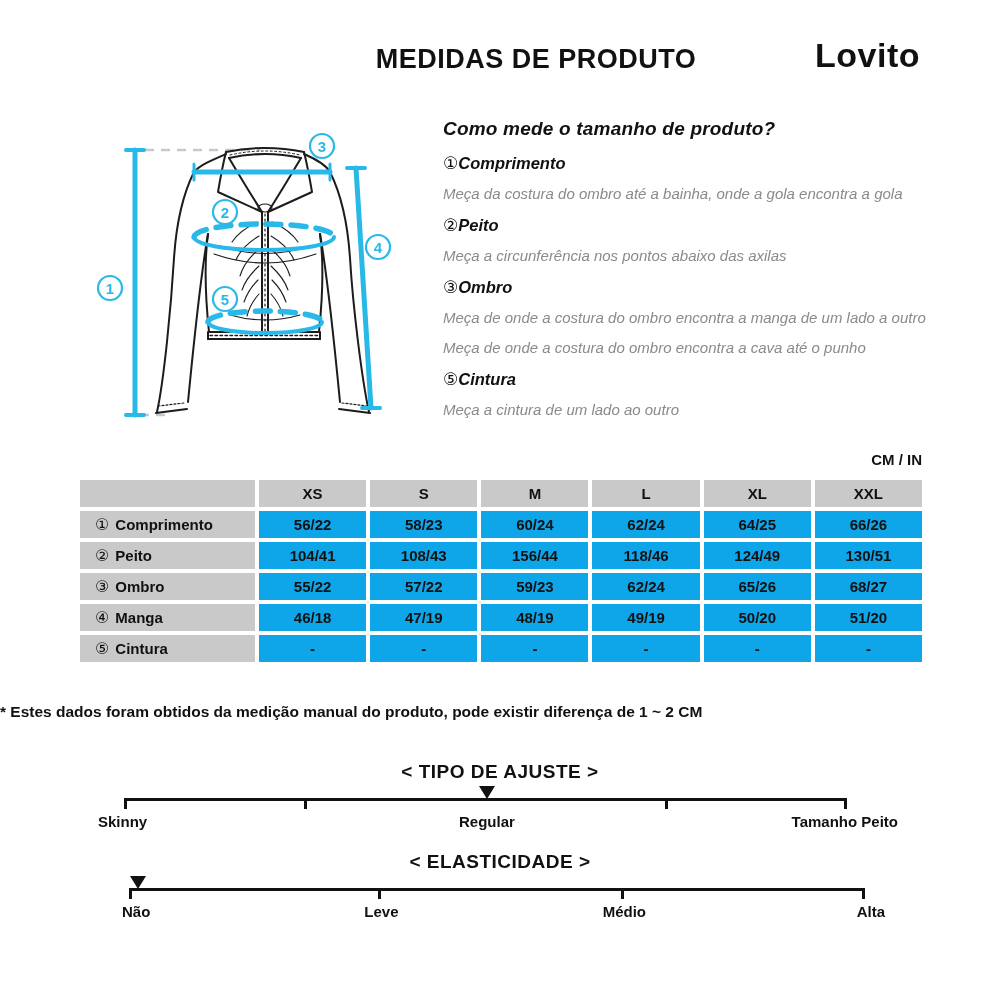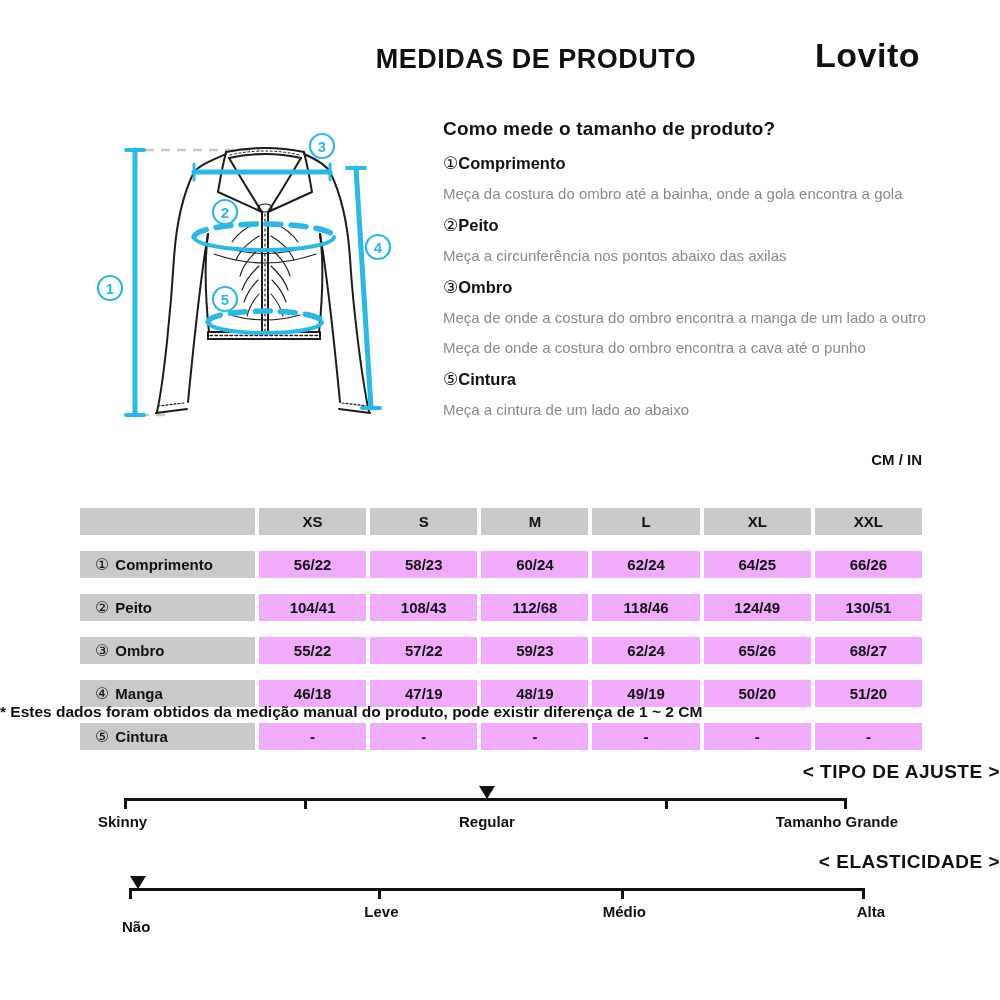--- a/index.html
+++ b/index.html
@@ -4,63 +4,63 @@
 <style>
   html,body{margin:0;padding:0;background:#fff;}
   .page{position:relative;width:1000px;height:1000px;background:#fff;overflow:hidden;
         font-family:"Liberation Sans","DejaVu Sans",sans-serif;color:#111;}
 
   .title{position:absolute;top:44px;left:0;width:1000px;text-align:center;
          font-size:27px;font-weight:bold;letter-spacing:.5px;padding-left:36px;}
   .brand{position:absolute;top:36px;right:80px;font-size:34px;font-weight:bold;letter-spacing:.5px;}
 
   
-  .guide{position:absolute;left:443px;top:118px;width:487px;}
+  .guide{position:absolute;left:443px;top:118px;width:487px;font-style:italic;}
   .guide-heading{font-size:19px;font-weight:600;margin:0 0 12px 0;letter-spacing:.2px;}
   .g-label{font-size:16.5px;font-weight:bold;margin-top:9px;line-height:23px;}
   .g-num{font-weight:normal;font-size:17px;}
   .g-desc{font-size:15px;color:#8a8a8a;line-height:22px;margin-top:8px;}
 
   
   .cm-in{position:absolute;top:451px;right:78px;font-size:15px;font-weight:bold;}
 
   
-  .size-table{position:absolute;left:80px;top:508px;width:842px;display:grid;
-              grid-template-columns:175px repeat(6,1fr);gap:16px 4px;}
+  .size-table{position:absolute;left:80px;top:480px;width:842px;display:grid;
+              grid-template-columns:175px repeat(6,1fr);gap:4px 4px;}
   .cell{height:27px;display:flex;align-items:center;justify-content:center;
-        font-size:15px;font-weight:bold;background:#f0abfc;}
+        font-size:15px;font-weight:bold;background:#0ea5e9;}
   .cell.head{background:#c9c9c9;}
   .cell.rowlabel{background:#c9c9c9;justify-content:flex-start;padding-left:15px;box-sizing:border-box;}
   .row-num{font-weight:normal;font-size:16px;margin-right:6px;}
 
   .footnote{position:absolute;top:703px;left:0;width:1000px;text-align:left;
             font-size:15.5px;font-weight:bold;}
 
   
-  .scale-heading{position:absolute;left:0;width:1000px;text-align:right;
+  .scale-heading{position:absolute;left:0;width:1000px;text-align:center;
                  font-size:19px;font-weight:bold;letter-spacing:.5px;}
   .scale{position:absolute;height:42px;}
   .scale .line{position:relative;height:3px;background:#111;}
   .tick{position:absolute;top:0;width:3px;height:11px;background:#111;}
   .marker{position:absolute;top:-12px;width:0;height:0;border-left:8px solid transparent;
           border-right:8px solid transparent;border-top:13px solid #111;}
   .scale-labels{position:absolute;top:15px;left:0;right:0;height:20px;
                 font-size:15px;font-weight:bold;white-space:nowrap;}
   .scale-labels span{position:absolute;}
   .lab-center{transform:translateX(-50%);}
 
   #fit-scale{left:124px;top:798px;width:723px;}
   #fit-scale .t25{left:calc(25% - 1px);} #fit-scale .t75{left:calc(75% - 1px);}
   #fit-scale .marker{left:calc(50.2% - 8px);}
   #fit-l0{left:-26px;} #fit-l1{left:50.2%;} #fit-l2{right:-51px;}
 
   #elastic-scale{left:129px;top:888px;width:736px;}
   #elastic-scale .t33{left:calc(34% - 1px);} #elastic-scale .t67{left:calc(67% - 1px);}
   #elastic-scale .marker{left:1px;}
-  #el-l0{left:-7px;margin-top:15px;} #el-l1{left:34.3%;} #el-l2{left:67.3%;} #el-l3{right:-20px;margin-left:12px;}
+  #el-l0{left:-7px;} #el-l1{left:34.3%;} #el-l2{left:67.3%;} #el-l3{right:-20px;margin-left:12px;}
 
   .t-start{left:0;} .t-end{right:0;}
 
   .diagram{position:absolute;left:90px;top:118px;}
 </style>
 </head>
 <body>
 
 <div class="page">
 
@@ -175,21 +175,21 @@
     </div>
     <div class="g-item">
       <div class="g-label"><span class="g-num">③</span><span>Ombro</span></div>
       <div class="g-desc">Meça de onde a costura do ombro encontra a manga de um lado a outro</div>
     </div>
     <div class="g-item">
       <div class="g-desc">Meça de onde a costura do ombro encontra a cava até o punho</div>
     </div>
     <div class="g-item">
       <div class="g-label"><span class="g-num">⑤</span><span>Cintura</span></div>
-      <div class="g-desc">Meça a cintura de um lado ao abaixo</div>
+      <div class="g-desc">Meça a cintura de um lado ao outro</div>
     </div>
   </div>
 
   <div class="cm-in">CM / IN</div>
 
   <div class="size-table">
     <div class="cell head"></div>
     <div class="cell head">XS</div>
     <div class="cell head">S</div>
     <div class="cell head">M</div>
@@ -207,21 +207,21 @@
     <div class="cell">62/24</div>
     <div class="cell">64/25</div>
     <div class="cell">66/26</div>
 
     <div class="cell rowlabel">
         <span class="row-num">②</span>
         <span>Peito</span>
       </div>
     <div class="cell">104/41</div>
     <div class="cell">108/43</div>
-    <div class="cell">112/68</div>
+    <div class="cell">156/44</div>
     <div class="cell">118/46</div>
     <div class="cell">124/49</div>
     <div class="cell">130/51</div>
 
     <div class="cell rowlabel">
         <span class="row-num">③</span>
         <span>Ombro</span>
       </div>
     <div class="cell">55/22</div>
     <div class="cell">57/22</div>
@@ -260,21 +260,21 @@
     <div class="line">
       <div class="tick t-start"></div>
       <div class="tick t25"></div>
       <div class="tick t75"></div>
       <div class="tick t-end"></div>
       <div class="marker"></div>
     </div>
     <div class="scale-labels">
       <span id="fit-l0">Skinny</span>
       <span id="fit-l1" class="lab-center">Regular</span>
-      <span id="fit-l2">Tamanho Grande</span>
+      <span id="fit-l2">Tamanho Peito</span>
     </div>
   </div>
 
   <div class="scale-heading" style="top:851px;">&lt; ELASTICIDADE &gt;</div>
   <div class="scale" id="elastic-scale">
     <div class="line">
       <div class="tick t-start"></div>
       <div class="tick t33"></div>
       <div class="tick t67"></div>
       <div class="tick t-end"></div>

